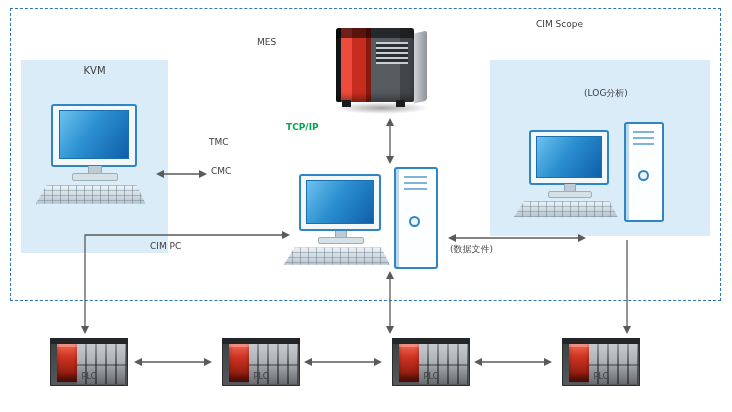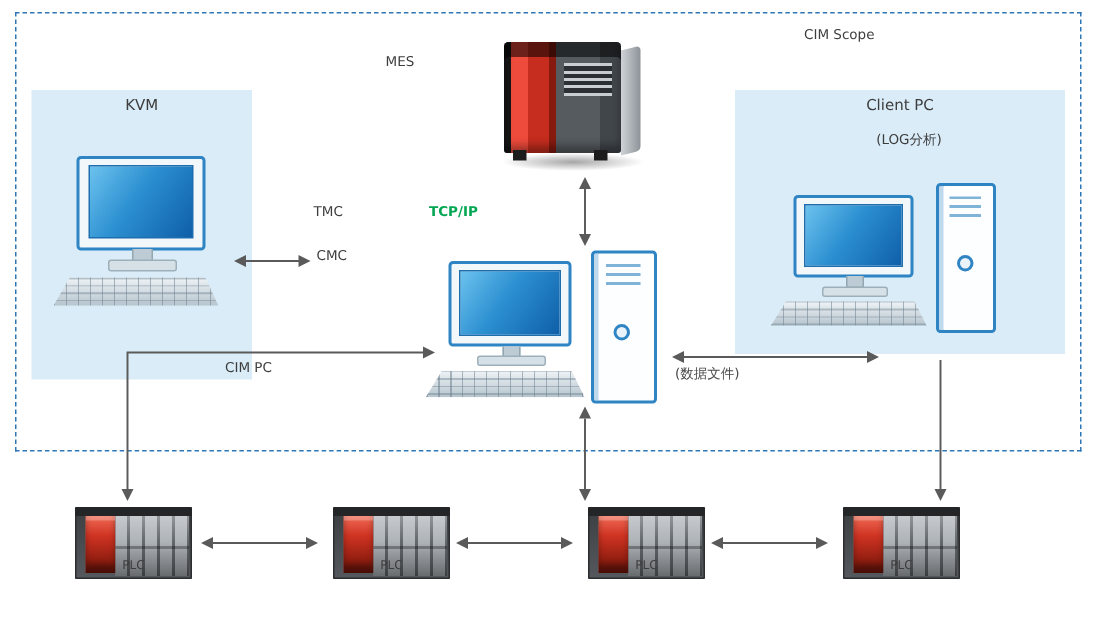--- a/index.html
+++ b/index.html
@@ -11,21 +11,21 @@
   .scope-box {
     position:absolute; left:10px; top:8px; width:709px; height:291px;
     border:1px dashed #2f76b5;
   }
   
   .lbl { position:absolute; font-size:9px; color:#3d3d3d; white-space:nowrap; }
   .scope-label   { left:536px; top:19px; }
   .mes-label     { left:257px; top:37px; }
   .tmc-label     { left:209px; top:137px;text-align:right; }
   .cmc-label     { left:211px; top:166px;text-align:center; }
-  .tcpip-label   { left:286px; top:122px; color:#00a651; font-weight:bold;margin-top:15px; }
+  .tcpip-label   { left:286px; top:122px; color:#00a651; font-weight:bold; }
   .cimpc-label   { left:150px; top:241px; }
   .datafile-label{ left:450px; top:243px; color:#4a4a4a;text-align:right; }
   .plc-label     { top:372px; width:78px; text-align:center; font-size:8px; }
   .plc-label.p1 { left:50px; } .plc-label.p2 { left:222px; }
   .plc-label.p3 { left:392px; } .plc-label.p4 { left:562px; }
   
   .panel { position:absolute; background:#d9ecf8; }
   .kvm-panel    { left:21px;  top:60px; width:147px; height:193px; }
   .client-panel { left:490px; top:60px; width:220px; height:176px; }
   .panel-title { position:absolute; top:5px;  left:0; right:0; text-align:center; font-size:10px; color:#3d3d3d; }
@@ -101,21 +101,20 @@
 <div class="canvas">
 
   <div class="scope-box"></div>
   <div class="lbl scope-label">CIM Scope</div>
 
   <div class="panel kvm-panel">
     <div class="panel-title">KVM</div>
   </div>
 
   <div class="panel client-panel">
-    <div class="panel-title">Client PC</div>
     <div class="panel-sub">(LOG分析)</div>
   </div>
 
   <div class="lbl mes-label">MES</div>
   <div class="server">
     <div class="srv-shadow"></div>
     <div class="srv-body"></div>
     <div class="srv-vents"></div>
     <div class="srv-side"></div>
     <div class="srv-foot f1"></div>

